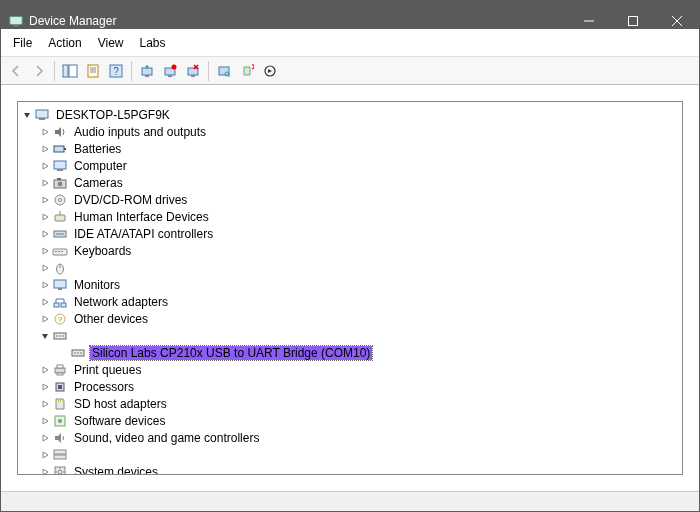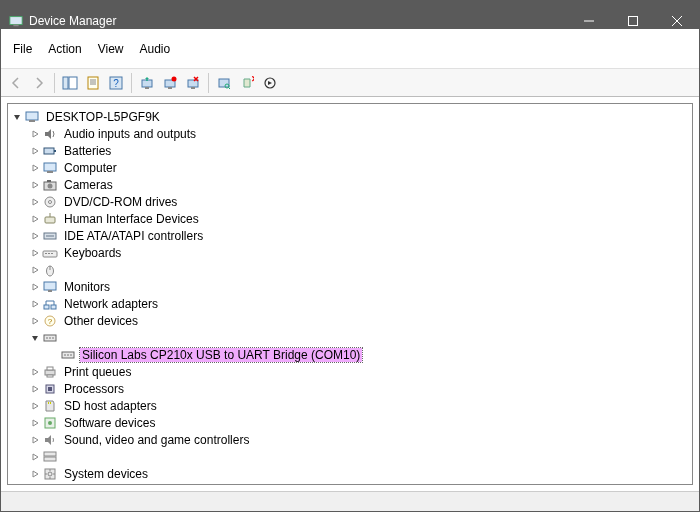--- a/index.html
+++ b/index.html
@@ -1,29 +1,29 @@
 <!DOCTYPE html>
 <html><head>
 <meta charset="utf-8">
 <style>
   * { box-sizing: border-box; margin: 0; padding: 0; }
   body { font-family: "Segoe UI", Tahoma, sans-serif; font-size: 12px; background: #fff; width: 700px; height: 512px; overflow: hidden; display: flex; flex-direction: column; border: 1px solid #5a5a5a; }
   .titlebar { background: #5a5a5a; color: #fff; height: 28px; display: flex; align-items: center; padding: 12px 0 0 8px; }
   .titlebar .icon { width: 14px; height: 14px; margin-right: 6px; display:flex;align-items:center;justify-content:center;}
   .titlebar .title { flex: 1; font-size: 12px; }
   .titlebar .winbtn { width: 44px; height: 28px; display: flex; align-items: center; justify-content: center; color: #fff; cursor: pointer; }
-  .menubar { height: 40px; display: flex; align-items: center; padding: 0 4px; border-bottom: 1px solid #e0e0e0; background: #fff; }
+  .menubar { height: 28px; display: flex; align-items: center; padding: 0 4px; border-bottom: 1px solid #e0e0e0; background: #fff; }
   .menubar .menuitem { padding: 2px 8px; cursor: pointer; }
   .toolbar { height: 28px; display: flex; align-items: center; padding: 2px 4px; border-bottom: 1px solid #bcbcbc; background: #f7f7f7; gap:1px;}
   .tbtn { width: 22px; height: 22px; display: flex; align-items: center; justify-content: center; border: 1px solid transparent; cursor: pointer; }
   .tbtn.disabled { opacity:.4; cursor:default;}
   .sep { width:1px; height:20px; background:#ccc; margin:0 3px;}
-  .tree { flex: 1; overflow: auto; padding: 4px 2px; border:1px solid #888; margin:6px;}
+  .tree { flex: 1; overflow: auto; padding: 4px 2px; border:1px solid #888; margin:16px;}
   .row { display: flex; align-items: center; height: 17px; cursor: pointer; white-space: nowrap;}
-  .row.selected .label { background: #f0abfc; outline:1px dotted #666; }
+  .row.selected .label { background: #8b5cf6; outline:1px dotted #666; }
   .indent { display:inline-block; }
   .expander { width: 14px; height: 14px; display:inline-flex; align-items:center; justify-content:center; color:#666; font-size:10px;}
   .ico { width: 16px; height: 16px; margin-right: 4px; display:inline-flex;align-items:center;justify-content:center;}
   .label { padding: 0 2px; }
   .statusbar { height:20px; border-top:1px solid #ccc; background:#f0f0f0;}
   svg { display:block; }
 </style>
 </head>
 <body>
 
@@ -50,21 +50,21 @@
         <line x1="0" y1="0" x2="10" y2="10" stroke="#fff"></line>
         <line x1="10" y1="0" x2="0" y2="10" stroke="#fff"></line>
       </svg>
     </div>
 </div>
 
 <div class="menubar">
   <div class="menuitem">File</div>
   <div class="menuitem">Action</div>
   <div class="menuitem">View</div>
-  <div class="menuitem">Audio</div>
+  <div class="menuitem">Labs</div>
 </div>
 
 <div class="toolbar">
   <div class="tbtn disabled">
       <svg width="14" height="14" viewBox="0 0 14 14">
         <path d="M9 2 L4 7 L9 12" fill="none" stroke="#333" stroke-width="1.5"></path>
       </svg>
     </div>
   <div class="tbtn disabled">
       <svg width="14" height="14" viewBox="0 0 14 14">

